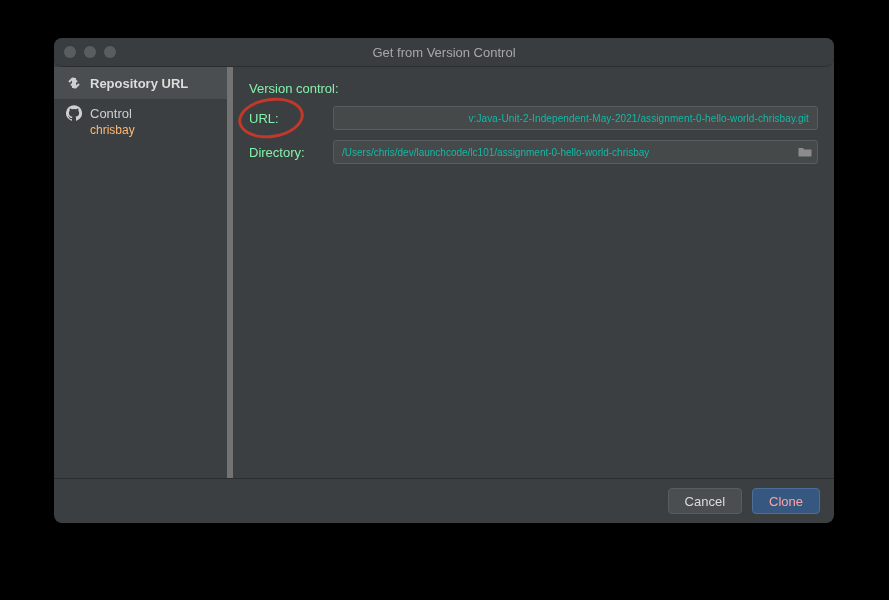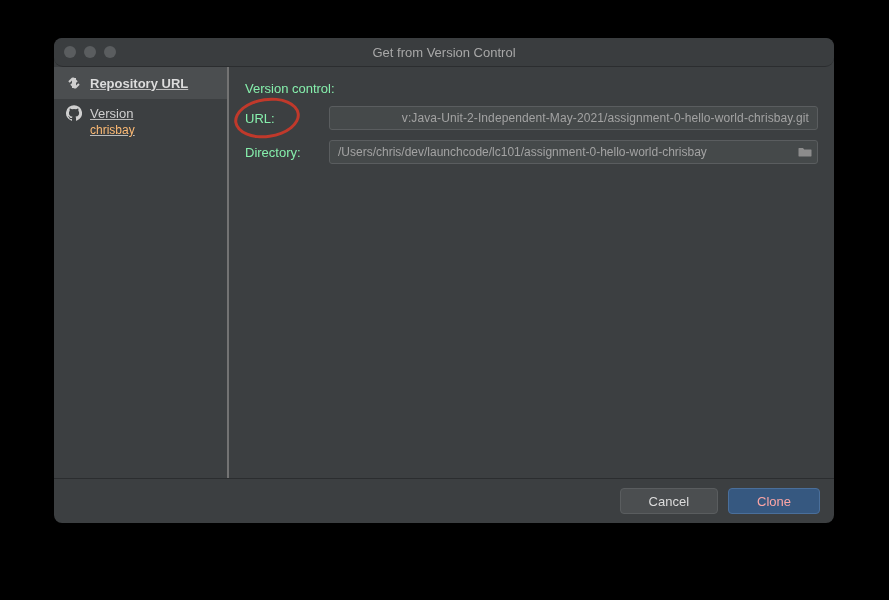--- a/index.html
+++ b/index.html
@@ -52,24 +52,23 @@
     color: #a8a8a8;
     font-size: 13px;
   }
   .body {
     flex: 1;
     display: flex;
   }
   .sidebar {
     width: 173px;
     background: #3c3f41;
-    border-right: 2px solid #737373;
+    border-right: 6px solid #737373;
     display: flex;
     flex-direction: column;
-    text-decoration: underline;
   }
   .side-item {
     display: flex;
     align-items: center;
     gap: 8px;
     padding: 8px 12px;
     cursor: pointer;
   }
   .side-item.selected {
     background: #4b4e50;
@@ -146,22 +145,22 @@
     position: relative;
     display: flex;
     align-items: center;
   }
   .textfield {
     width: 100%;
     height: 24px;
     background: #45494a;
     border: 1px solid #5a5d5f;
     border-radius: 3px;
-    color: #a3a3a3;
-    font-size: 12px;
+    color: #14b8a6;
+    font-size: 10px;
     padding: 0 26px 0 8px;
     box-sizing: border-box;
     font-family: inherit;
     outline: none;
   }
   .textfield.url {
     text-align: right;
     letter-spacing: 0.1px;
   }
   .folder-btn {
@@ -186,21 +185,21 @@
     height: 44px;
     border-top: 1px solid #2b2d2f;
     display: flex;
     align-items: center;
     justify-content: flex-end;
     gap: 10px;
     padding: 0 14px;
   }
   .btn {
     height: 24px;
-    padding: 0 28px;
+    padding: 0 16px;
     border-radius: 4px;
     border: 1px solid #5a5d5f;
     background: #4b4e50;
     color: #dcdcdc;
     font-size: 13px;
     display: flex;
     align-items: center;
     cursor: pointer;
   }
   .btn.primary {
@@ -238,21 +237,21 @@
         <span class="label">Repository URL</span>
       </div>
 
       <div class="side-sub">
         <div class="gh">
           <span class="icon">
             <svg width="16" height="16" viewBox="0 0 16 16">
               <path fill="#cfcfcf" d="M8 .2a8 8 0 0 0-2.53 15.59c.4.07.55-.17.55-.38v-1.35c-2.23.48-2.7-1.07-2.7-1.07-.36-.93-.89-1.18-.89-1.18-.73-.5.06-.49.06-.49.8.06 1.23.83 1.23.83.72 1.23 1.88.87 2.34.67.07-.52.28-.87.51-1.07-1.78-.2-3.64-.89-3.64-3.95 0-.87.31-1.59.82-2.15-.08-.2-.36-1.02.08-2.12 0 0 .67-.21 2.2.82a7.6 7.6 0 0 1 4 0c1.53-1.03 2.2-.82 2.2-.82.44 1.1.16 1.92.08 2.12.51.56.82 1.28.82 2.15 0 3.07-1.87 3.75-3.65 3.95.29.25.54.73.54 1.48v2.2c0 .21.15.46.55.38A8 8 0 0 0 8 .2z"></path>
             </svg>
           </span>
-          <span class="gh-label">Version</span>
+          <span class="gh-label">Control</span>
         </div>
         <div class="gh-user">chrisbay</div>
       </div>
 
     </div>
 
     <div class="main">
 
       <div class="row">
         <span class="field-label" style="width:auto;margin-right:2px;">Version control:</span>

